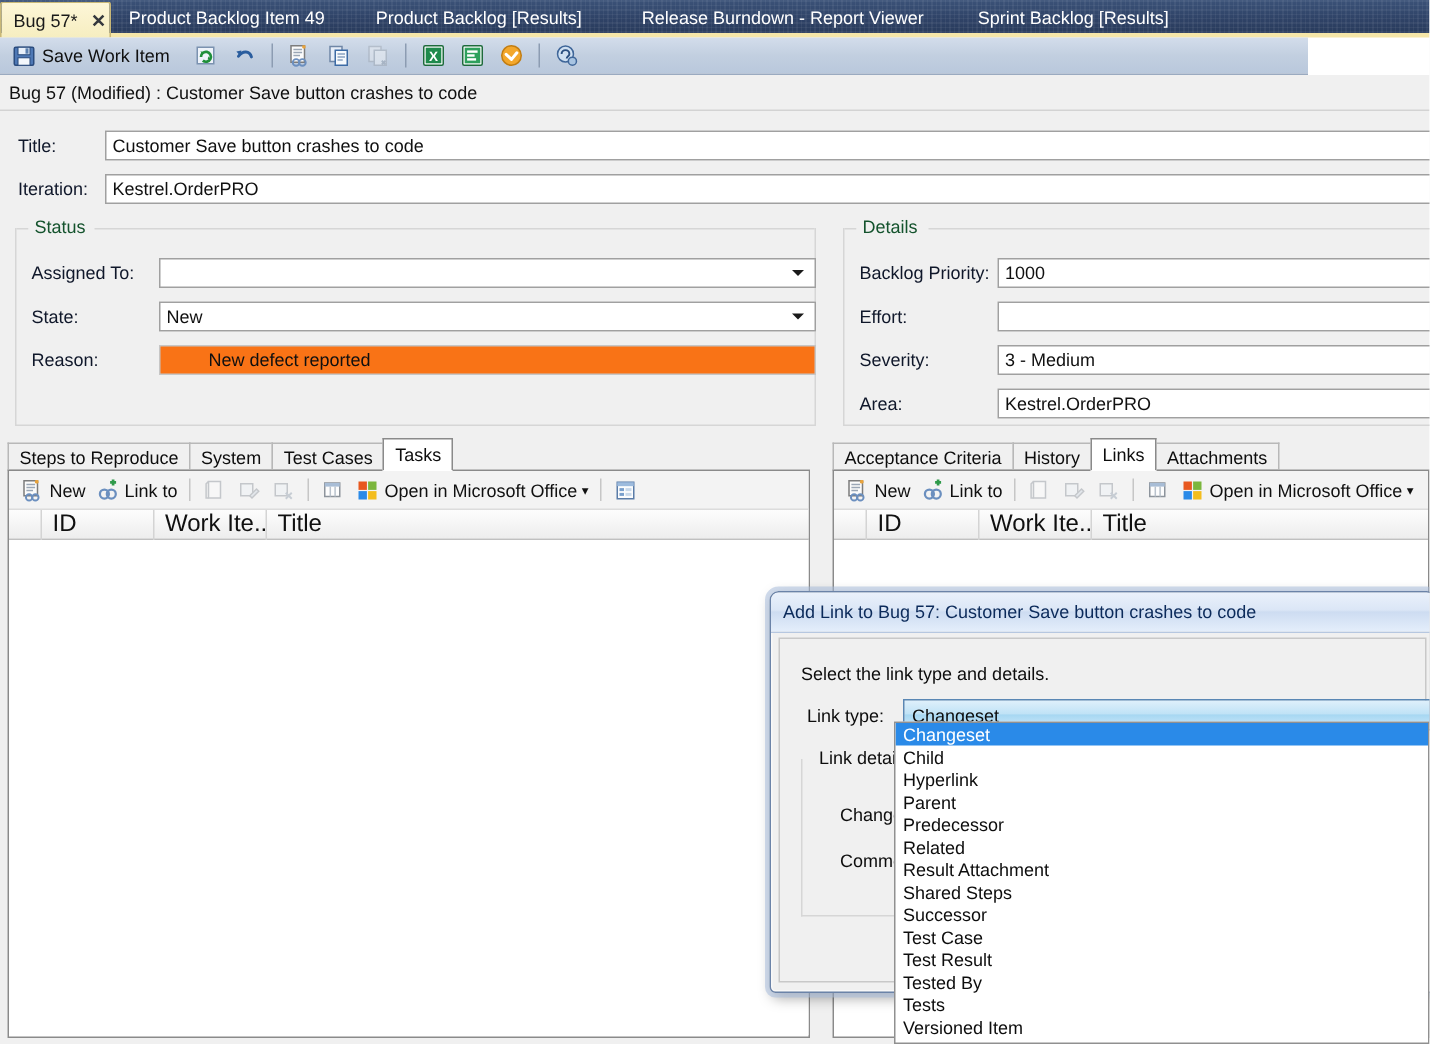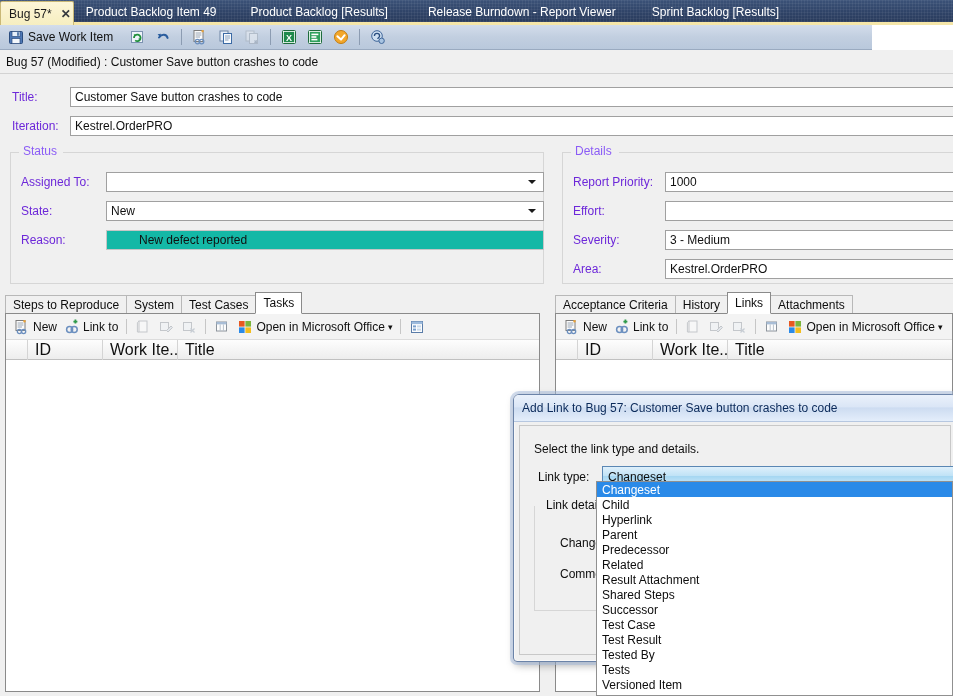--- a/index.html
+++ b/index.html
@@ -63,46 +63,46 @@
     background: #f0f0f0; display: flex; align-items: center; padding-left: 6px;
     font-size: 12px; color: #101010; border-bottom: 1px solid #d3d3d3;
   }
 
   
   .form-body {
     position: absolute; left: 0; top: 74px; width: 953px; height: 622px;
     background: #f0f0f0;
   }
   .field-row { position: absolute; display: flex; align-items: center; }
-  .f-label { font-size: 12px; color: #6d28d9; white-space: nowrap; }
+  .f-label { font-size: 12px; color: #0f172a; white-space: nowrap; }
   .f-input {
     height: 20px; background: #ffffff; border: 1px solid #a0a0a0;
     display: flex; align-items: center; padding: 0 4px;
     font-size: 12px; color: #101010; overflow: hidden; white-space: nowrap;
   }
-  .f-input.readonly { background: #14b8a6; border: 1px solid #c6c6c6; padding-left: 32px; }
+  .f-input.readonly { background: #f97316; border: 1px solid #c6c6c6; padding-left: 32px; }
   .f-combo {
     height: 20px; background: #ffffff; border: 1px solid #a0a0a0;
     display: flex; align-items: center; justify-content: space-between;
     padding: 0 2px 0 4px; font-size: 12px; color: #101010;
   }
   .combo-arrow {
     width: 0; height: 0; border-left: 4px solid transparent;
     border-right: 4px solid transparent; border-top: 4px solid #1a1a1a;
     margin-right: 5px;
   }
 
   
   .groupbox { position: absolute; border: 1px solid #d6d6d6; border-top: none; }
   .groupbox .gb-top-l, .groupbox .gb-top-r {
     position: absolute; top: 0; height: 1px; background: #d6d6d6;
   }
   .gb-title {
     position: absolute; top: -8px; left: 8px; padding: 0 4px;
-    background: #f0f0f0; font-size: 12px; color: #8b5cf6;
+    background: #f0f0f0; font-size: 12px; color: #14532d;
   }
 
   
   .pane { position: absolute; }
   .pane-tabs { position: absolute; top: 0; left: 0; display: flex; align-items: flex-end; height: 22px; }
   .pane-tab {
     height: 19px; padding: 0 7px; display: flex; align-items: center;
     font-size: 12px; color: #0d0d0d; background: #f0f0f0;
     border: 1px solid #b8b8b8; border-bottom: 1px solid #8a8a8a;
     margin-right: -1px; cursor: default; white-space: nowrap;
@@ -357,21 +357,21 @@
         <span class="f-input readonly" style="width:438px;">New defect reported</span>
       </div>
     </div>
 
     <div class="groupbox" style="left:562px; top:78px; width:400px; height:132px;">
       <div class="gb-top-l" style="left:0; width:8px;"></div>
       <div class="gb-top-r" style="left:56px; right:0;"></div>
       <span class="gb-title">Details</span>
 
       <div class="field-row" style="left:10px; top:20px;">
-        <span class="f-label" style="width:92px;">Report Priority:</span>
+        <span class="f-label" style="width:92px;">Backlog Priority:</span>
         <span class="f-input" style="width:290px;">1000</span>
       </div>
 
       <div class="field-row" style="left:10px; top:49px;">
         <span class="f-label" style="width:92px;">Effort:</span>
         <span class="f-input" style="width:290px;"></span>
       </div>
 
       <div class="field-row" style="left:10px; top:78px;">
         <span class="f-label" style="width:92px;">Severity:</span>

